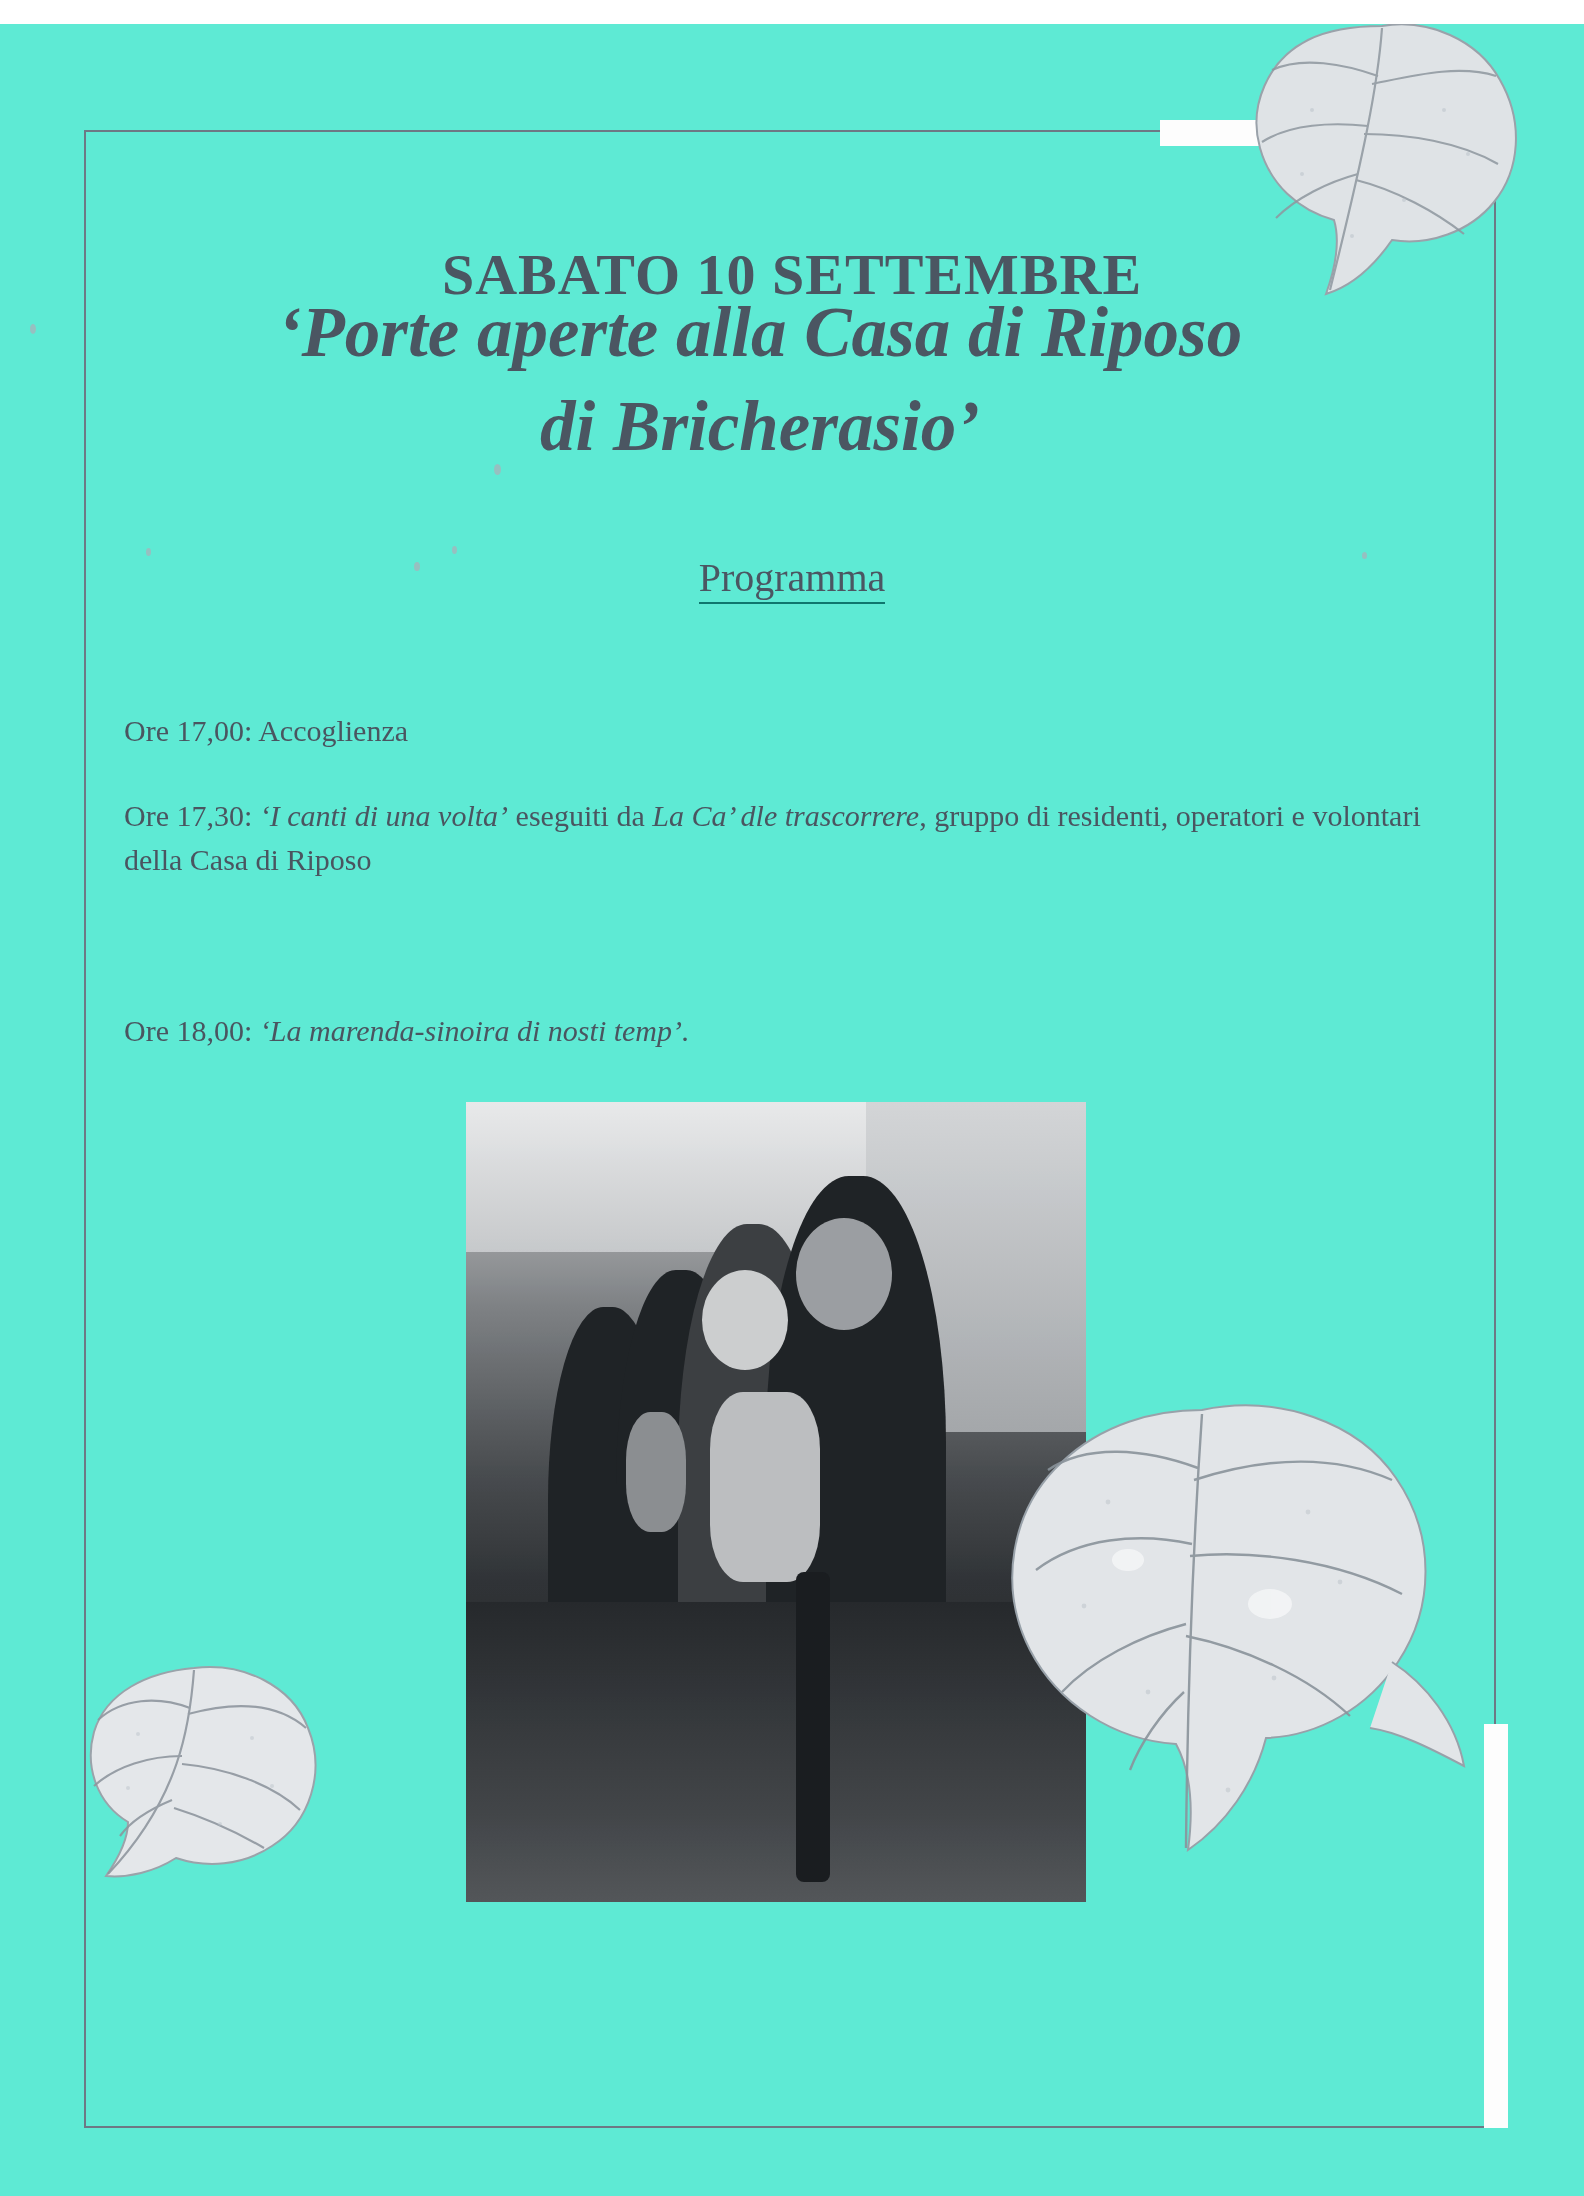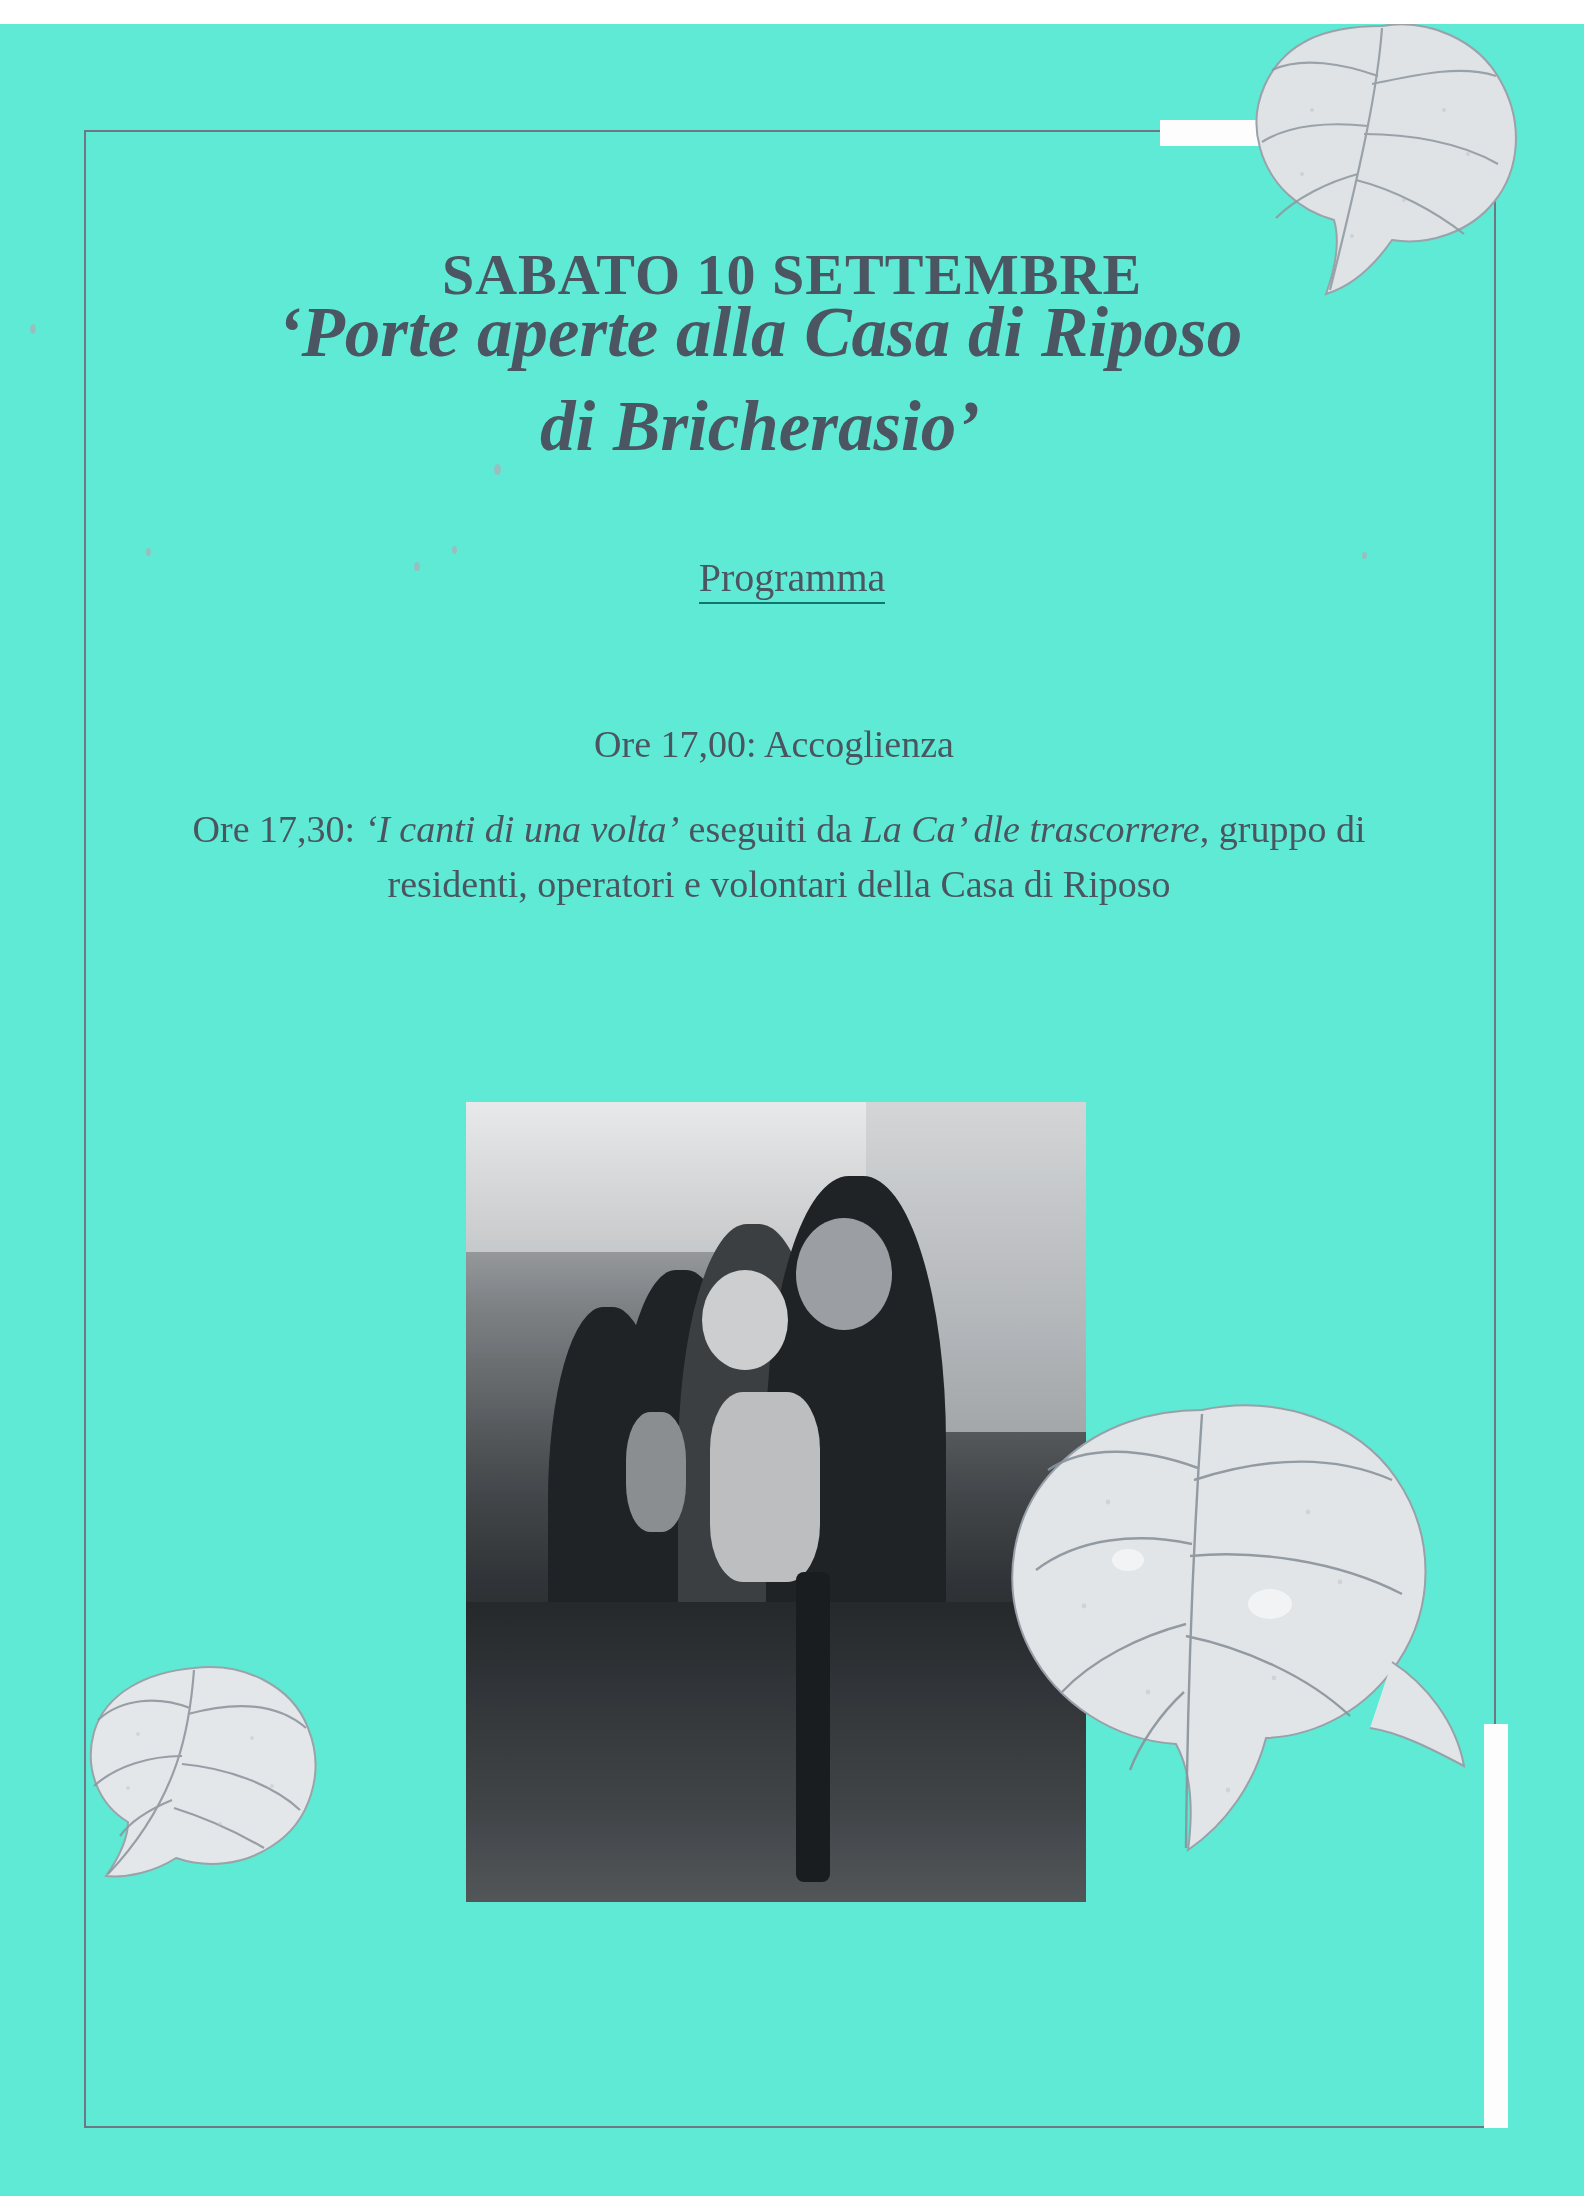--- a/index.html
+++ b/index.html
@@ -82,24 +82,23 @@
   }
   .program-heading span {
     border-bottom: 2px solid #0f766e;
     padding-bottom: 2px;
   }
 
   .prog {
     position: absolute;
     left: 124px;
     width: 1300px;
-    font-size: 38px;
+    font-size: 30px;
     line-height: 1.45;
     color: #4a5560;
-    text-align: center;
   }
   .prog .it { font-style: italic; }
   .p1 { top: 655px; }
   .p2 { top: 740px; width: 1310px; }
   .p3 { top: 955px; }
 
   .footer {
     position: absolute;
     left: 110px;
     top: 1930px;
@@ -205,20 +204,23 @@
   </div>
 
   <p class="prog p1">
     <span>Ore 17,00:</span><span> Accoglienza</span>
   </p>
 
   <p class="prog p2">
     <span>Ore 17,30:</span><span class="it"> ‘I canti di una volta’</span><span> eseguiti da </span><span class="it">La Ca’ dle trascorrere</span><span>, gruppo di residenti, operatori e volontari della Casa di Riposo</span>
   </p>
 
+  <p class="prog p3">
+    <span>Ore 18,00:</span><span class="it"> ‘La marenda-sinoira di nosti temp’.</span>
+  </p>
 
   <div class="photo">
     <div class="sky"></div>
     <div class="wall"></div>
     <div class="figure fg1"></div>
     <div class="figure fg2"></div>
     <div class="figure fg3"></div>
     <div class="figure fg4"></div>
     <div class="light lt1"></div>
     <div class="light lt2"></div>

